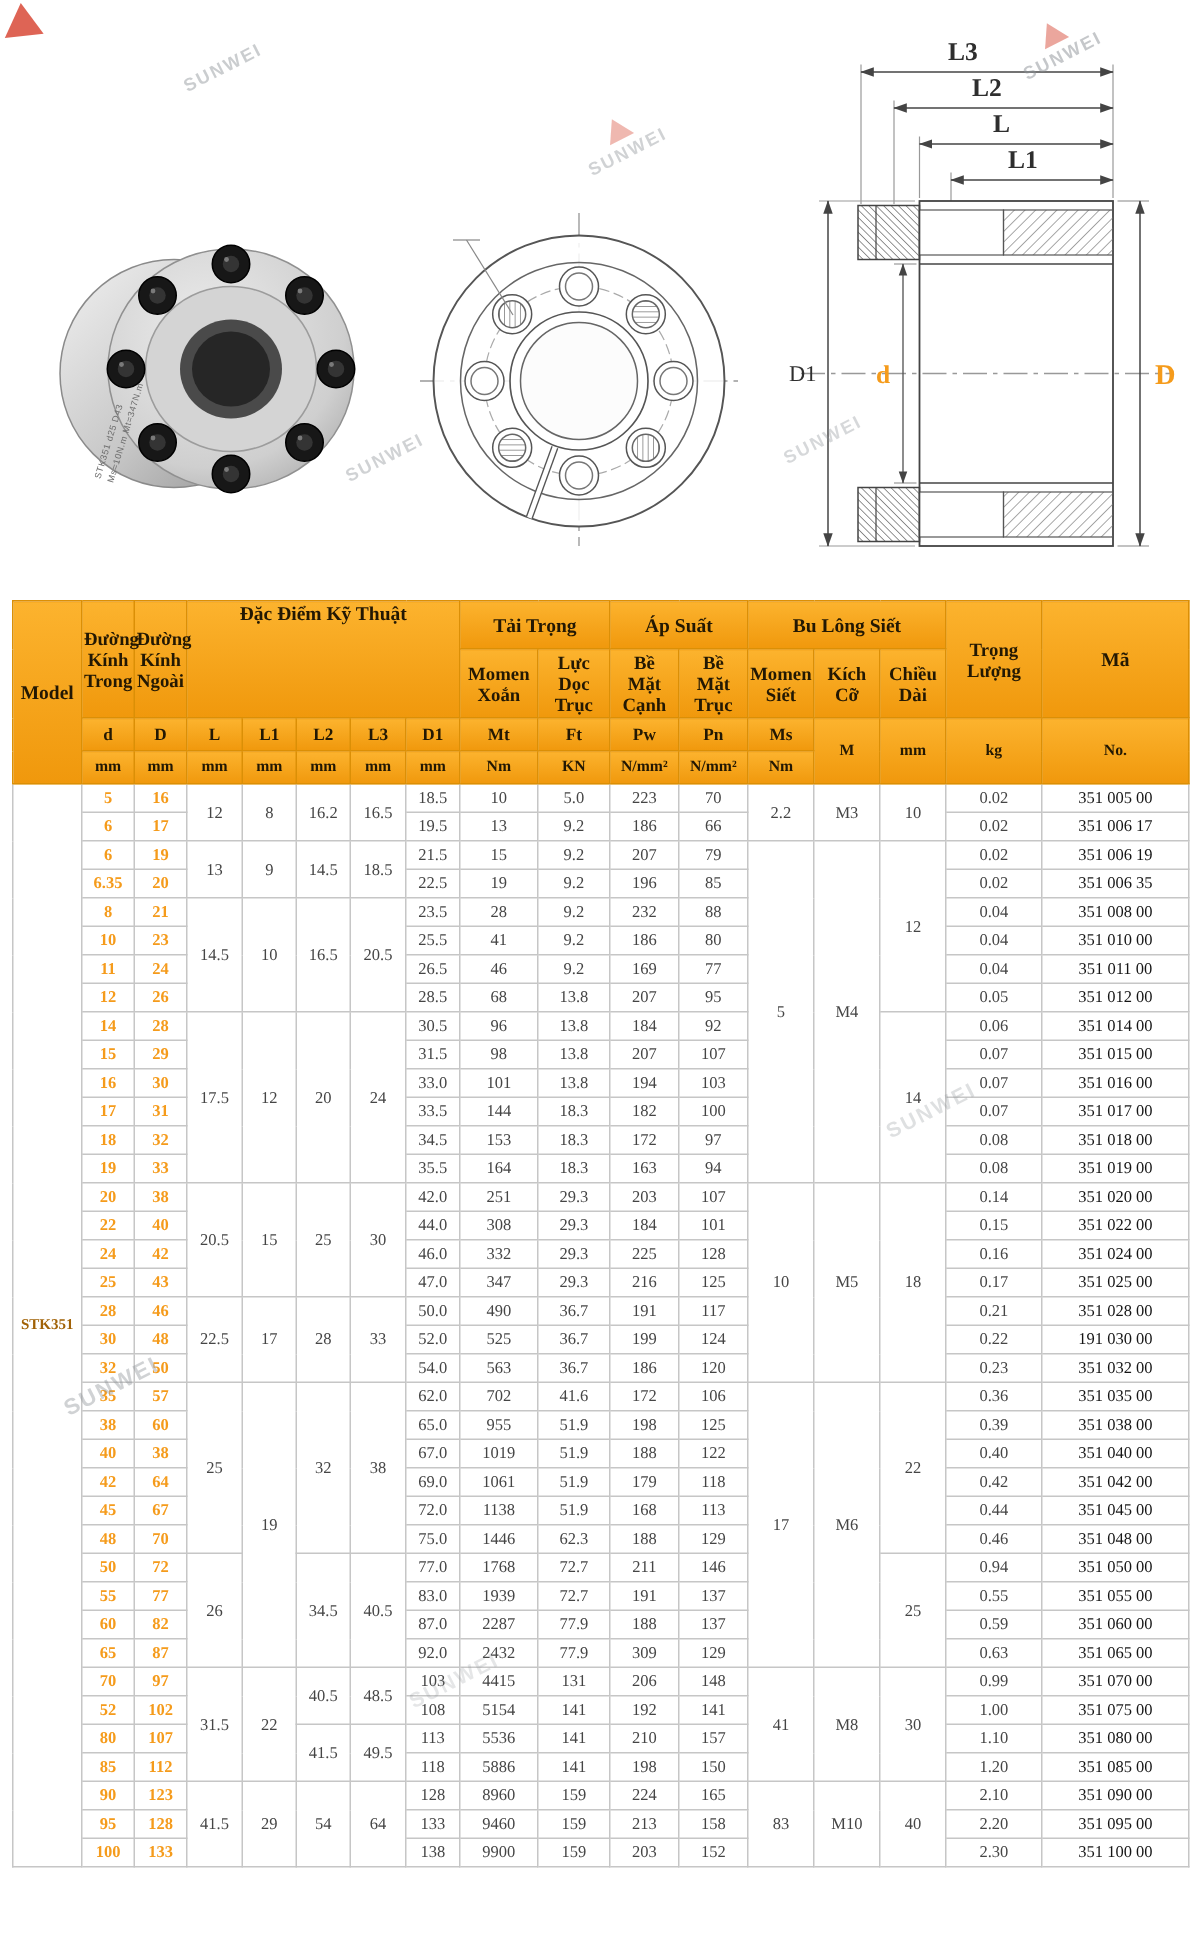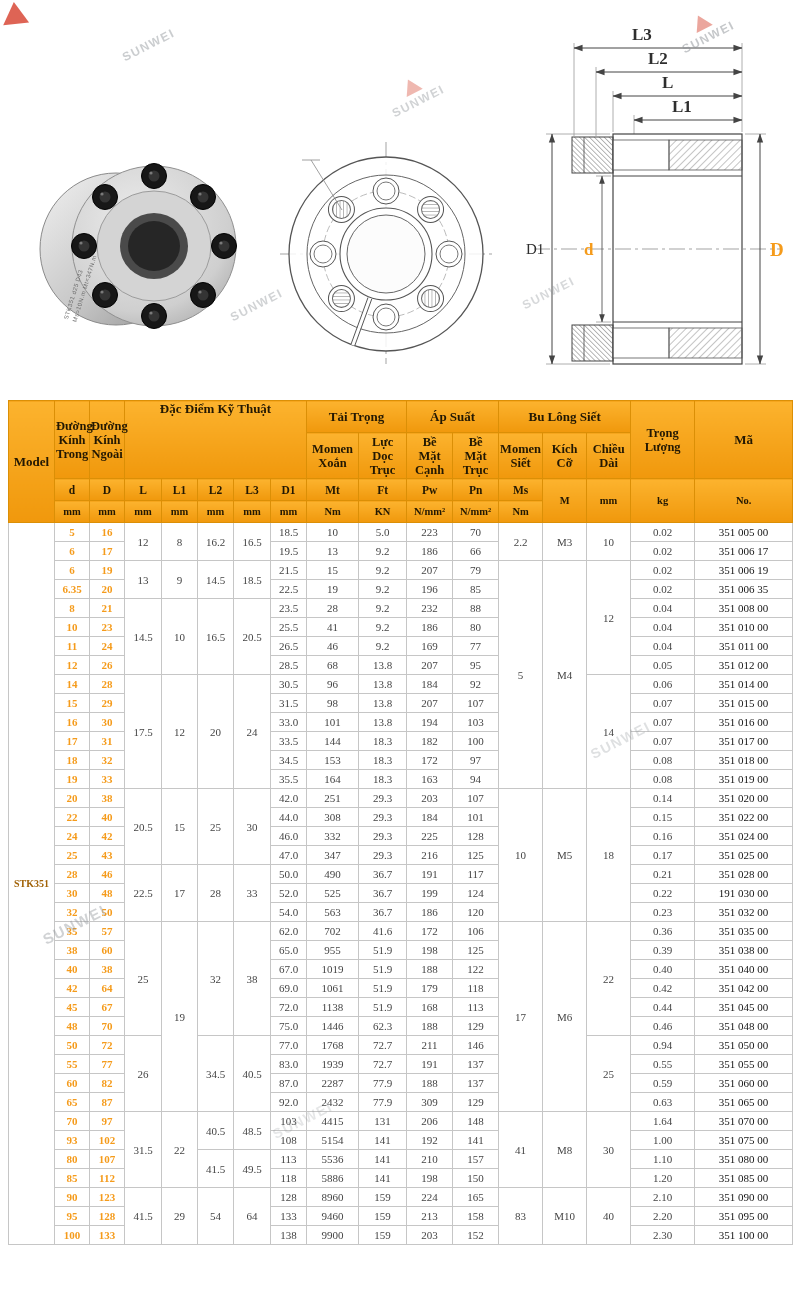--- a/index.html
+++ b/index.html
@@ -750,25 +750,25 @@
         <td rowspan="2">40.5</td>
         <td rowspan="2">48.5</td>
         <td>103</td>
         <td>4415</td>
         <td>131</td>
         <td>206</td>
         <td>148</td>
         <td rowspan="4">41</td>
         <td rowspan="4">M8</td>
         <td rowspan="4">30</td>
-        <td>1.64</td>
+        <td>0.99</td>
         <td class="code">351 070 00</td>
       </tr>
       <tr>
-        <td class="accent">93</td>
+        <td class="accent">52</td>
         <td class="accent">102</td>
         <td>108</td>
         <td>5154</td>
         <td>141</td>
         <td>192</td>
         <td>141</td>
         <td>1.00</td>
         <td class="code">351 075 00</td>
       </tr>
       <tr>

